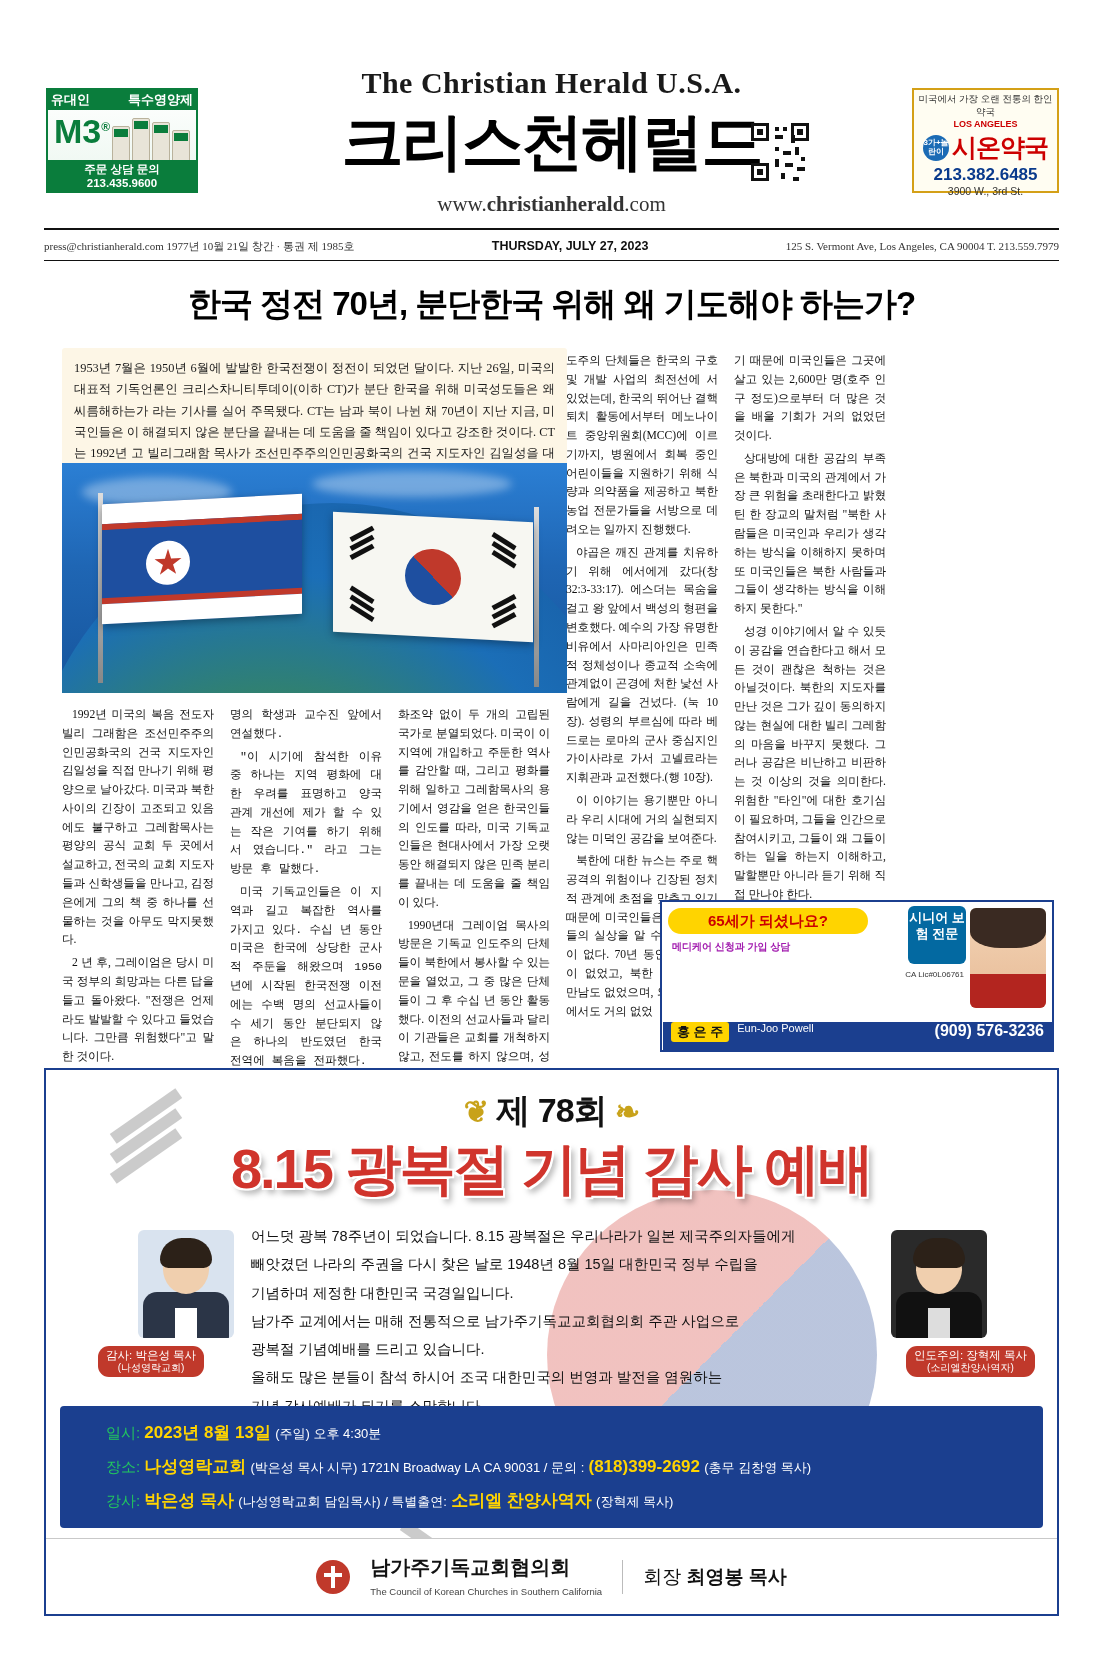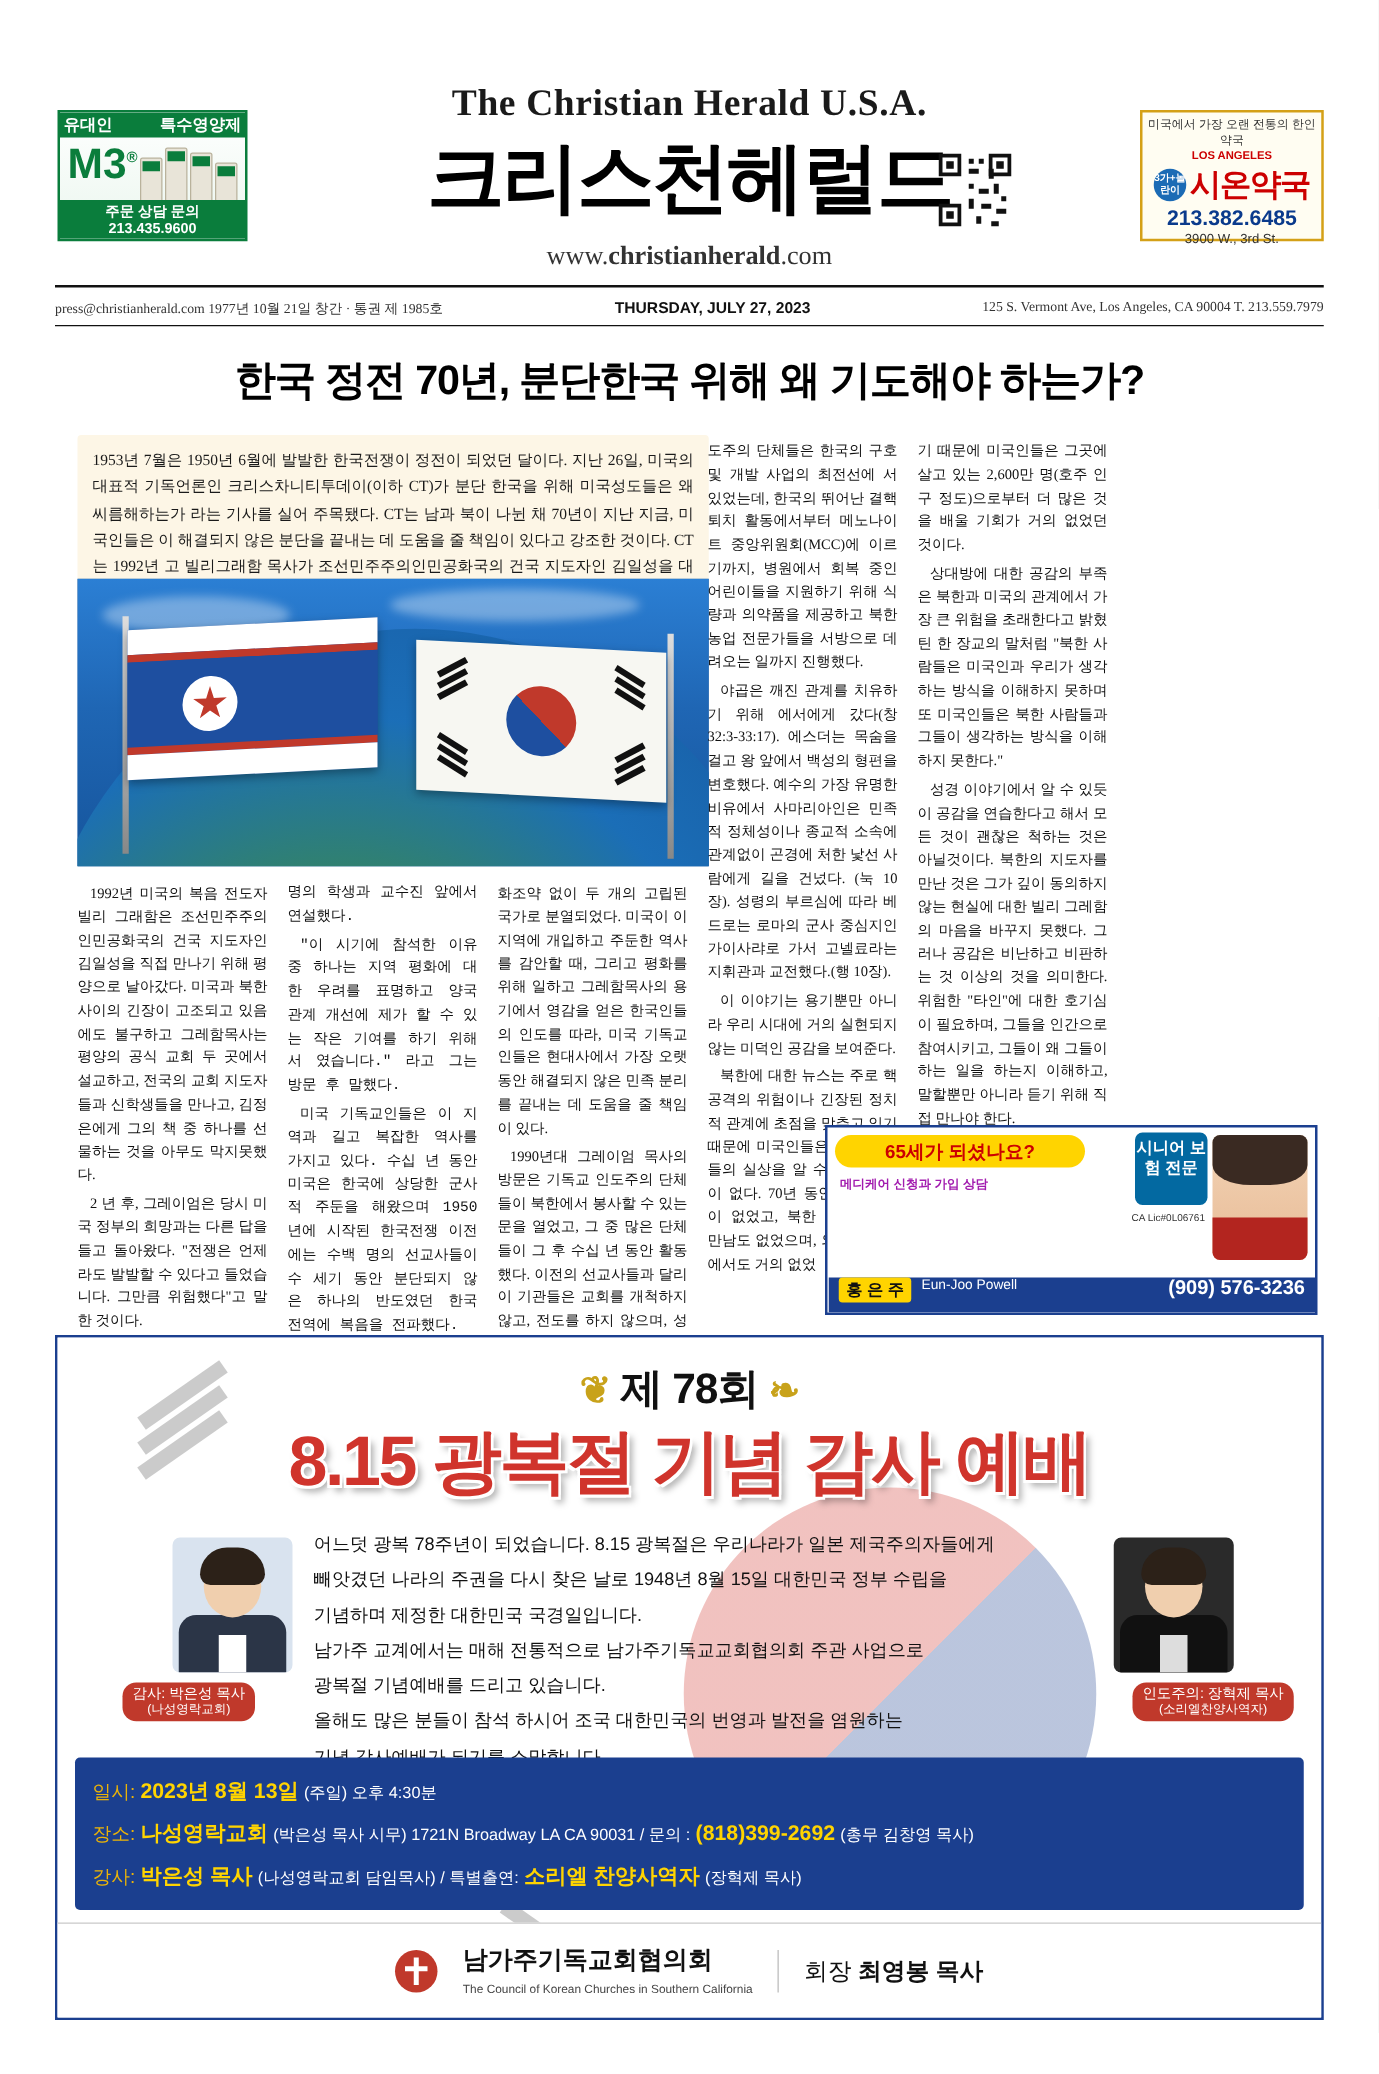--- a/index.html
+++ b/index.html
@@ -244,21 +244,21 @@
     font-size:11.5px; color:#fff; background:#c0392b; border-radius:11px;
     padding:2px 8px; line-height:1.25; white-space:nowrap;
   }
   .cap .sub2 { display:block; font-size:10px; }
 
   .infolines {
     position:absolute; left:14px; right:14px; bottom:86px;
     background:#1b3f8f; color:#fff; border-radius:4px; padding:10px 14px;
     font-family:"Liberation Sans", sans-serif; font-size:15px; line-height:2.0;
   }
-  .infolines .k { color:#eab308; }
+  .infolines .k { color:#22c55e;margin-left:32px; }
   .infolines .hl { color:#ffd400; font-weight:bold; font-size:17px; }
   .infolines .sm { font-size:13px; }
 
   .footerbar {
     position:absolute; left:0; right:0; bottom:0; height:76px; background:#fff;
     border-top:1px solid #c9c9c9; display:flex; align-items:center; justify-content:center; gap:20px;
   }
   .footerbar .cross {
     position:relative; width:34px; height:34px; border-radius:50%;
     background:#c0392b;

